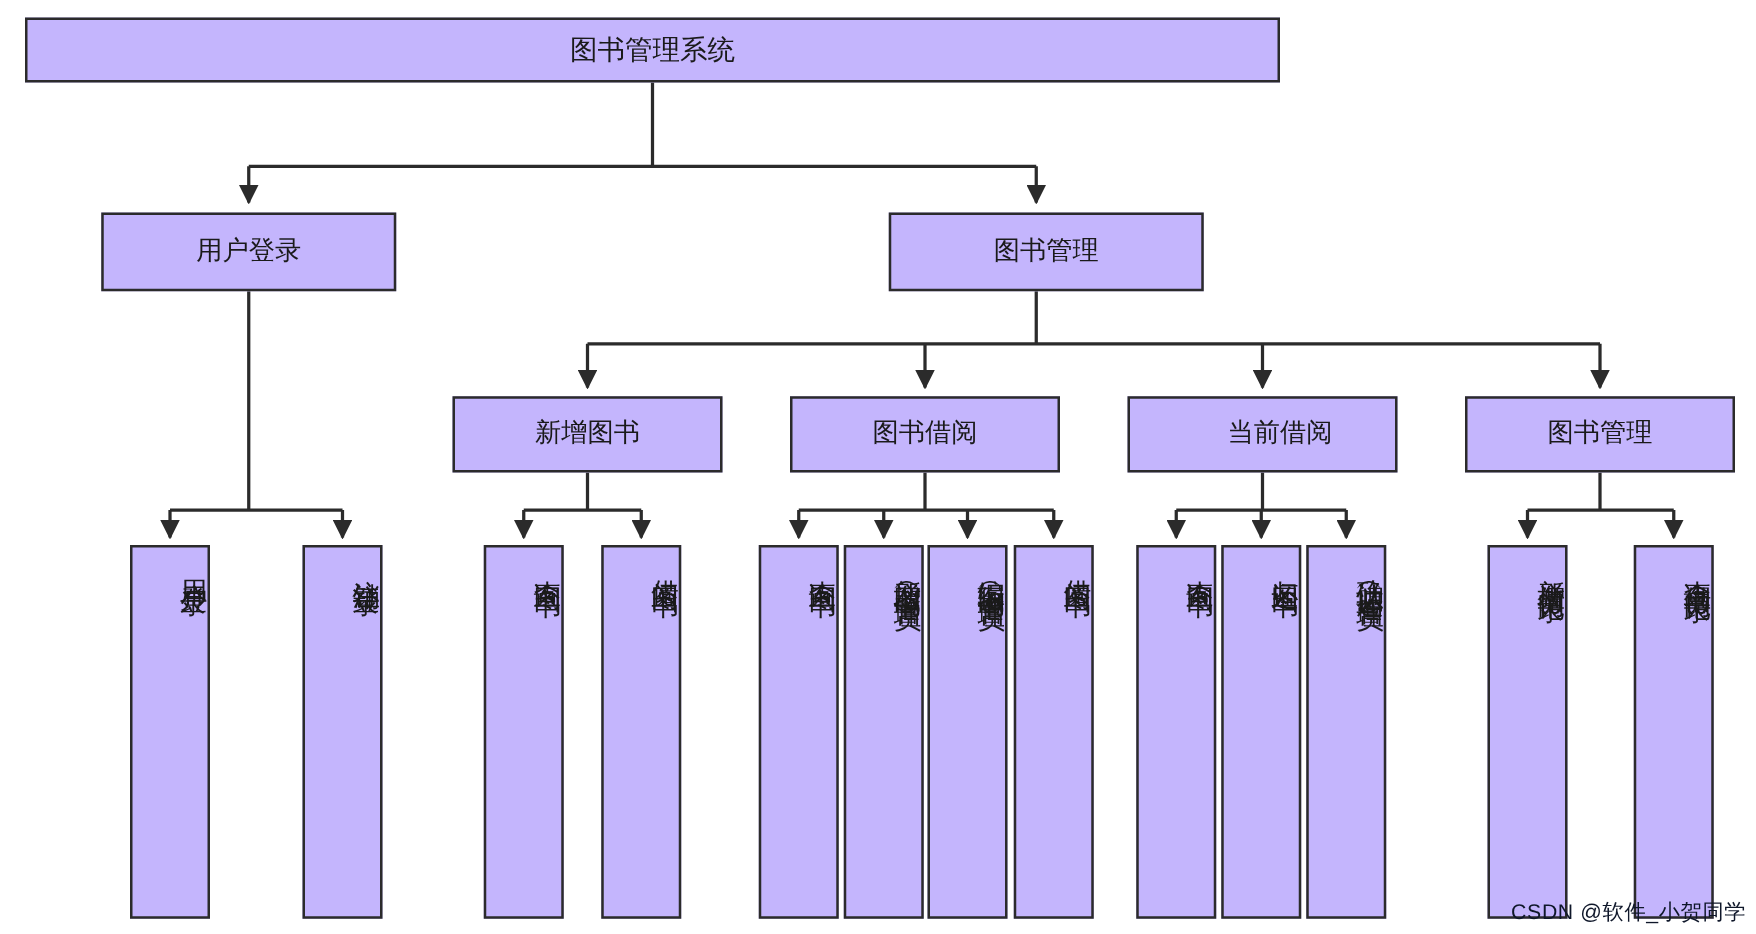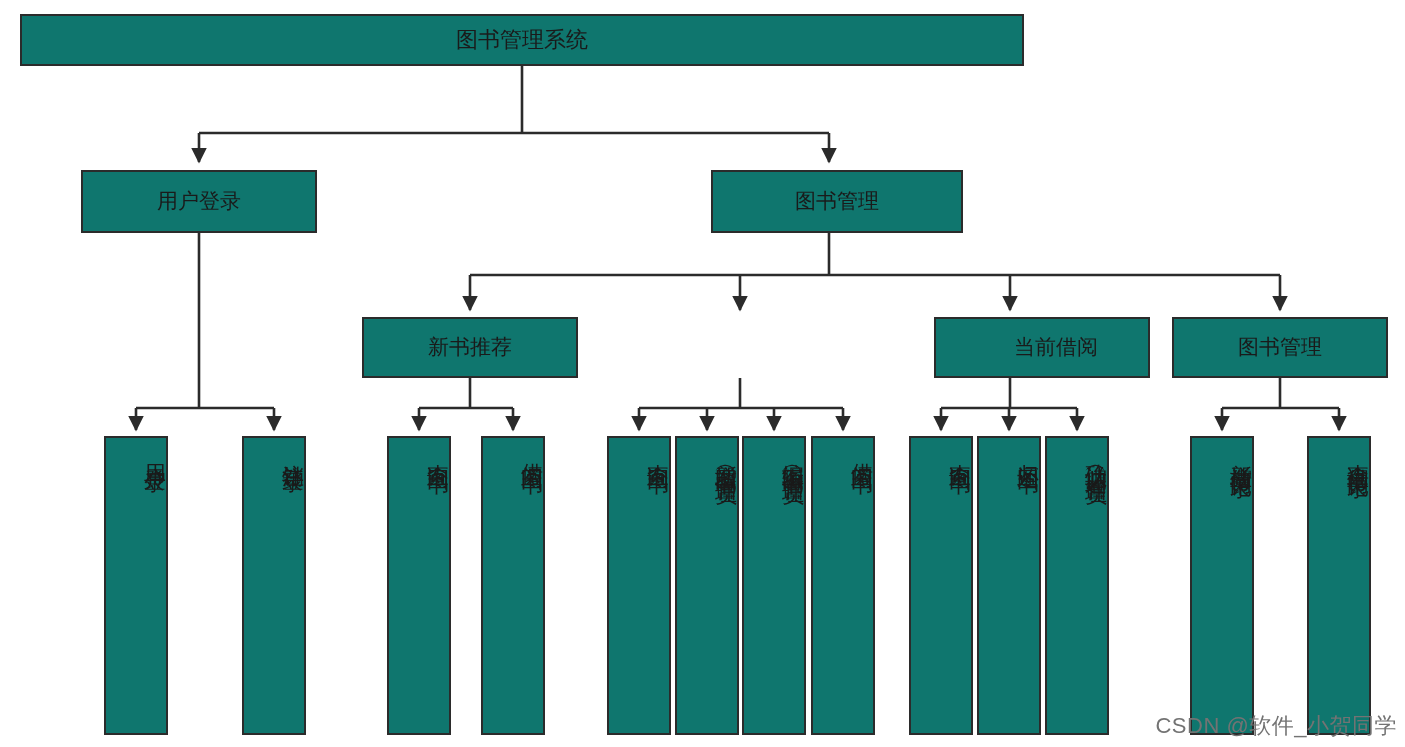--- a/index.html
+++ b/index.html
@@ -20,21 +20,21 @@
   #edges {
     position: absolute;
     left: 0;
     top: 0;
     width: 1405px;
     height: 747px;
   }
   .node {
     position: absolute;
     box-sizing: border-box;
-    background: #0f766e;
+    background: #c4b5fd;
     border: 2px solid #2b2b2b;
     display: flex;
     align-items: center;
     justify-content: center;
     color: #1a1a1a;
   }
   .node-label {
     text-align: center;
     line-height: 1.25;
     white-space: nowrap;
@@ -56,22 +56,22 @@
     letter-spacing: 3px;
     line-height: 1;
     width: 100%;
     display: block;
     text-align: start;
   }
   .watermark {
     position: absolute;
     right: 8px;
     bottom: 6px;
-    font-size: 22px;
-    color: #737373;
+    font-size: 17px;
+    color: #0f172a;
     letter-spacing: 0.5px;
     white-space: nowrap;
     user-select: none;
   }
 </style>
 </head>
 <body>
 
 <div id="canvas">
 
@@ -131,23 +131,26 @@
   </div>
 
   <div class="node horizontal" style="left:81px; top:170px; width:236px; height:63px;">
     <span class="node-label">用户登录</span>
   </div>
   <div class="node horizontal" style="left:711px; top:170px; width:252px; height:63px;">
     <span class="node-label">图书管理</span>
   </div>
 
   <div class="node horizontal" style="left:362px; top:317px; width:216px; height:61px;">
-    <span class="node-label">新书推荐</span>
-  </div>
-  <div class="node horizontal" style="left:934px; top:317px; width:216px; height:61px;padding-left:28px;">
+    <span class="node-label">新增图书</span>
+  </div>
+  <div class="node horizontal" style="left:632px; top:317px; width:216px; height:61px;">
+    <span class="node-label">图书借阅</span>
+  </div>
+  <div class="node horizontal" style="left:902px; top:317px; width:216px; height:61px;padding-left:28px;">
     <span class="node-label">当前借阅</span>
   </div>
   <div class="node horizontal" style="left:1172px; top:317px; width:216px; height:61px;">
     <span class="node-label">图书管理</span>
   </div>
 
   <div class="node vertical" style="left:104px; top:436px; width:64px; height:299px;">
     <span class="node-label">用户登录</span>
   </div>
   <div class="node vertical" style="left:242px; top:436px; width:64px; height:299px;">

